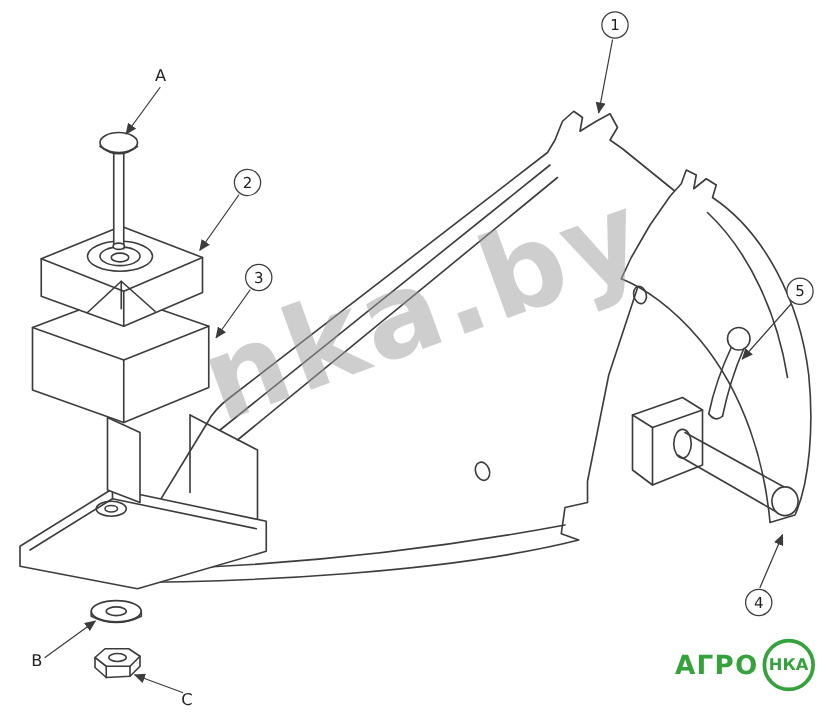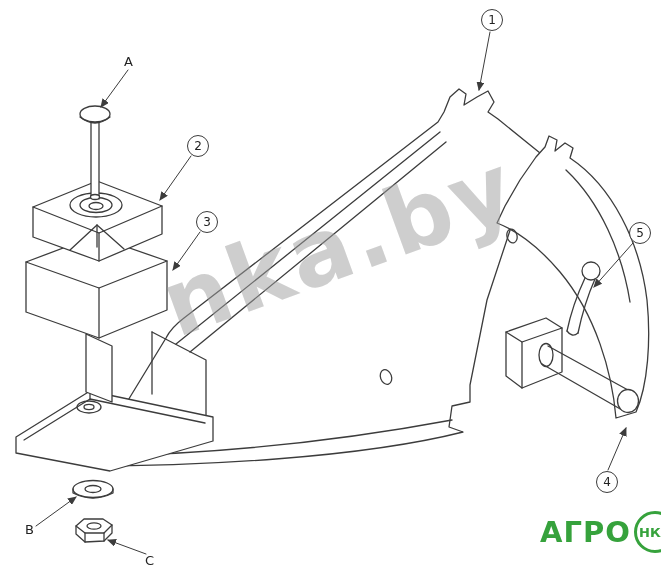--- a/index.html
+++ b/index.html
@@ -16,21 +16,21 @@
   .letter{position:absolute;font-size:13px;color:#222;}
   .watermark{
     position:absolute;left:148px;top:258px;transform:rotate(-20deg);transform-origin:left top;
     font-size:92px;font-weight:bold;color:#9f9f9f;opacity:0.5;letter-spacing:3px;
     pointer-events:none;white-space:nowrap;
   }
   .logo{
     position:absolute;left:540px;top:511px;display:flex;align-items:center;gap:3px;
     color:#36a23c;font-weight:bold;
   }
-  .logo-text{font-size:29px;letter-spacing:1px;}
+  .logo-text{font-size:21px;letter-spacing:1px;}
   .logo-circle{
     width:42px;height:42px;border:3.5px solid #36a23c;border-radius:50%;box-sizing:border-box;
     display:flex;align-items:center;justify-content:center;font-size:13px;
   }
 </style>
 </head>
 <body>
 
 <div class="page">
 

